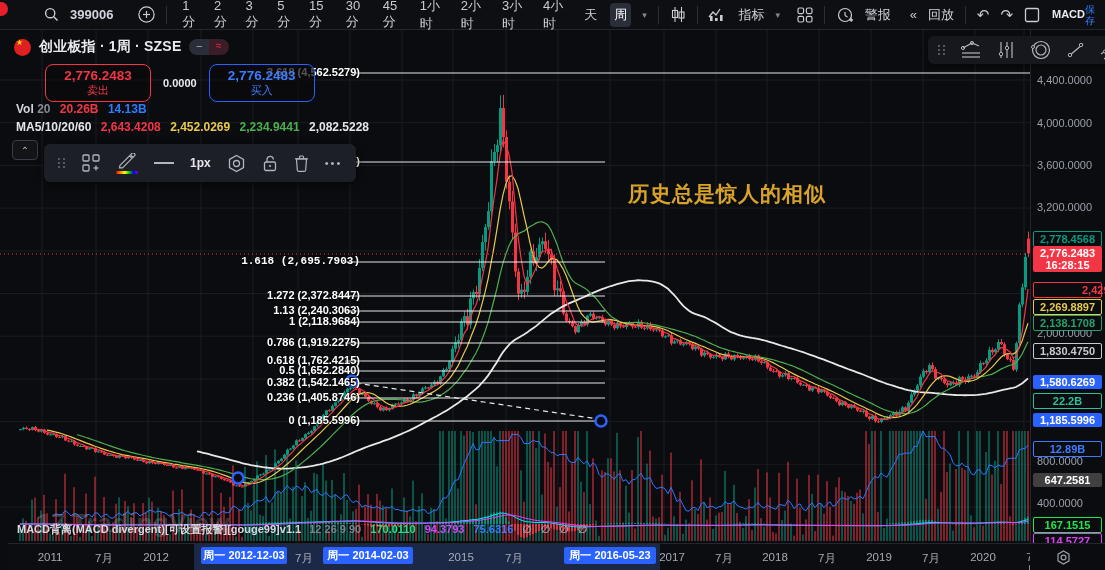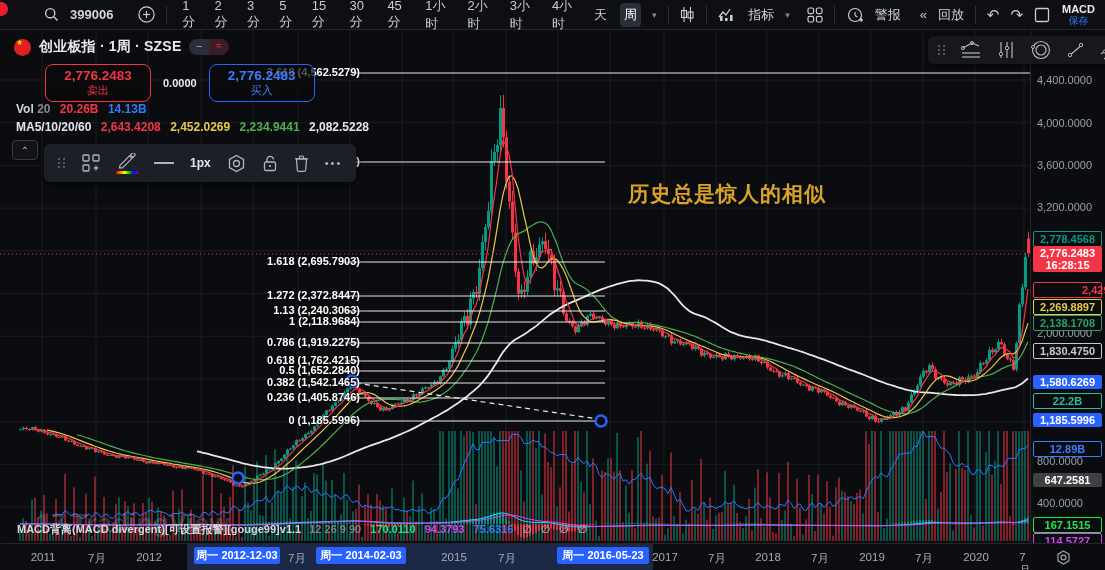--- a/index.html
+++ b/index.html
@@ -9,21 +9,21 @@
   .topbar{position:absolute;left:0;top:0;width:1105px;height:30px;background:#0e0f13;
           border-bottom:1px solid #24262e;display:flex;align-items:center;gap:11px;padding-left:44px;box-sizing:border-box;z-index:30;}
   .notif-dot{position:absolute;left:-6px;top:2px;width:14px;height:14px;border-radius:50%;background:#e91e2c;}
   .tb-item{font-size:13px;color:#d1d4dc;white-space:nowrap;cursor:default;}
   .tb-sym{font-weight:bold;font-size:13px;}
   .tb-sep{width:1px;height:18px;background:#2a2e39;}
   .tb-int{padding:3px 4px;border-radius:4px;font-size:13px;color:#c9ccd4;}
   .tb-int.sel{background:#2a2e39;color:#fff;}
   .chev{font-size:9px;color:#868993;}
   .tb-right{margin-left:auto;display:flex;align-items:center;gap:12px;padding-right:10px;}
-  .macd-save{display:flex;flex-direction:column;align-items:center;line-height:11px;}
+  .macd-save{display:flex;align-items:center;line-height:11px;}
   .macd-save .t1{font-size:11px;color:#e8eaf0;font-weight:bold;}
   .macd-save .t2{font-size:10px;color:#2d7bff;}
   .icon{display:inline-flex;align-items:center;justify-content:center;color:#b2b5be;}
   .icon svg{display:block;}
   
   .hdr{position:absolute;left:14px;top:38px;display:flex;align-items:center;gap:8px;z-index:8;}
   .flag{width:17px;height:17px;border-radius:50%;background:#e02020;position:relative;overflow:hidden;}
   .flag:after{content:"★";position:absolute;left:2px;top:-1px;font-size:8px;color:#ffd400;}
   .hdr-title{font-size:14px;color:#e8eaf0;font-weight:bold;letter-spacing:.2px;}
   .hdr-pill{display:flex;border-radius:9px;overflow:hidden;height:16px;}
@@ -65,21 +65,21 @@
   .watermark .wm-logo{font-size:26px;margin-right:6px;}
   .macdrow{position:absolute;left:17px;top:522px;font-size:11px;font-weight:bold;z-index:6;white-space:nowrap;}
   .macdrow .t{color:#d8dae0;} .macdrow .p{color:#7e828c;} .macdrow .v1{color:#26e07f;} .macdrow .v2{color:#e040fb;}
   .macdrow .v3{color:#3d7bff;} .macdrow .v4{color:#9aa0aa;letter-spacing:3px;}
   
   .paxis{position:absolute;left:1030px;top:30px;width:75px;height:513px;border-left:1px solid #24262e;background:#0b0c0f;z-index:10;}
   .ptick{position:absolute;left:6px;font-size:11px;color:#9aa0aa;}
   .pbadge{position:absolute;left:2px;width:69px;box-sizing:border-box;text-align:center;font-size:11px;font-weight:bold;
           border-radius:2px;padding:1px 0;background:#0b0c0f;}
   
-  .taxis{position:absolute;left:1px;top:543px;width:1030px;height:27px;border-top:1px solid #24262e;background:#0c0d10;z-index:10;}
+  .taxis{position:absolute;left:8px;top:543px;width:1030px;height:27px;border-top:1px solid #24262e;background:#0c0d10;z-index:10;}
   .thl{position:absolute;top:0;height:27px;background:#1c2946;}
   .tlab{position:absolute;top:7px;font-size:11.5px;color:#a6aab5;transform:translateX(-50%);}
   .tmark{position:absolute;top:3px;height:17px;background:#2962ff;color:#fff;font-size:11px;font-weight:bold;border-radius:2px;
          display:flex;align-items:center;justify-content:center;z-index:3;}
   .corner{position:absolute;left:1030px;top:543px;width:75px;height:27px;border-top:1px solid #24262e;background:#0b0c0f;z-index:11;
           display:flex;align-items:center;}
   svg.chart{position:absolute;left:0;top:0;z-index:1;}
 </style>
 </head>
 <body>
@@ -1731,21 +1731,21 @@
     <span class="p" style="margin-left:5px">12 26 9 90</span>
     <span class="v1" style="margin-left:6px">170.0110</span>
     <span class="v2" style="margin-left:6px">94.3793</span>
     <span class="v3" style="margin-left:6px">75.6316</span>
     <span class="v4" style="margin-left:6px">∅ ∅ ∅ ∅</span>
   </div>
 
   <div id="fib-labels">
       <div class="fib-label" style="top: 66px;">3.618 (4,562.5279)</div>
       <div class="fib-label" style="top: 155px;">2.618 (3,629.1591)</div>
-      <div class="fib-label" style="top: 255px;">1.618 (2,695.7903)</div>
+      <div class="fib-label" style="top: 255px; font-family: Liberation Mono, monospace;">1.618 (2,695.7903)</div>
       <div class="fib-label" style="top: 289px;">1.272 (2,372.8447)</div>
       <div class="fib-label" style="top: 304px;">1.13 (2,240.3063)</div>
       <div class="fib-label" style="top: 315px;">1 (2,118.9684)</div>
       <div class="fib-label" style="top: 336px;">0.786 (1,919.2275)</div>
       <div class="fib-label" style="top: 354px;">0.618 (1,762.4215)</div>
       <div class="fib-label" style="top: 364px;">0.5 (1,652.2840)</div>
       <div class="fib-label" style="top: 376px;">0.382 (1,542.1465)</div>
       <div class="fib-label" style="top: 391px;">0.236 (1,405.8746)</div>
       <div class="fib-label" style="top: 414px;">0 (1,185.5996)</div>
     </div>

